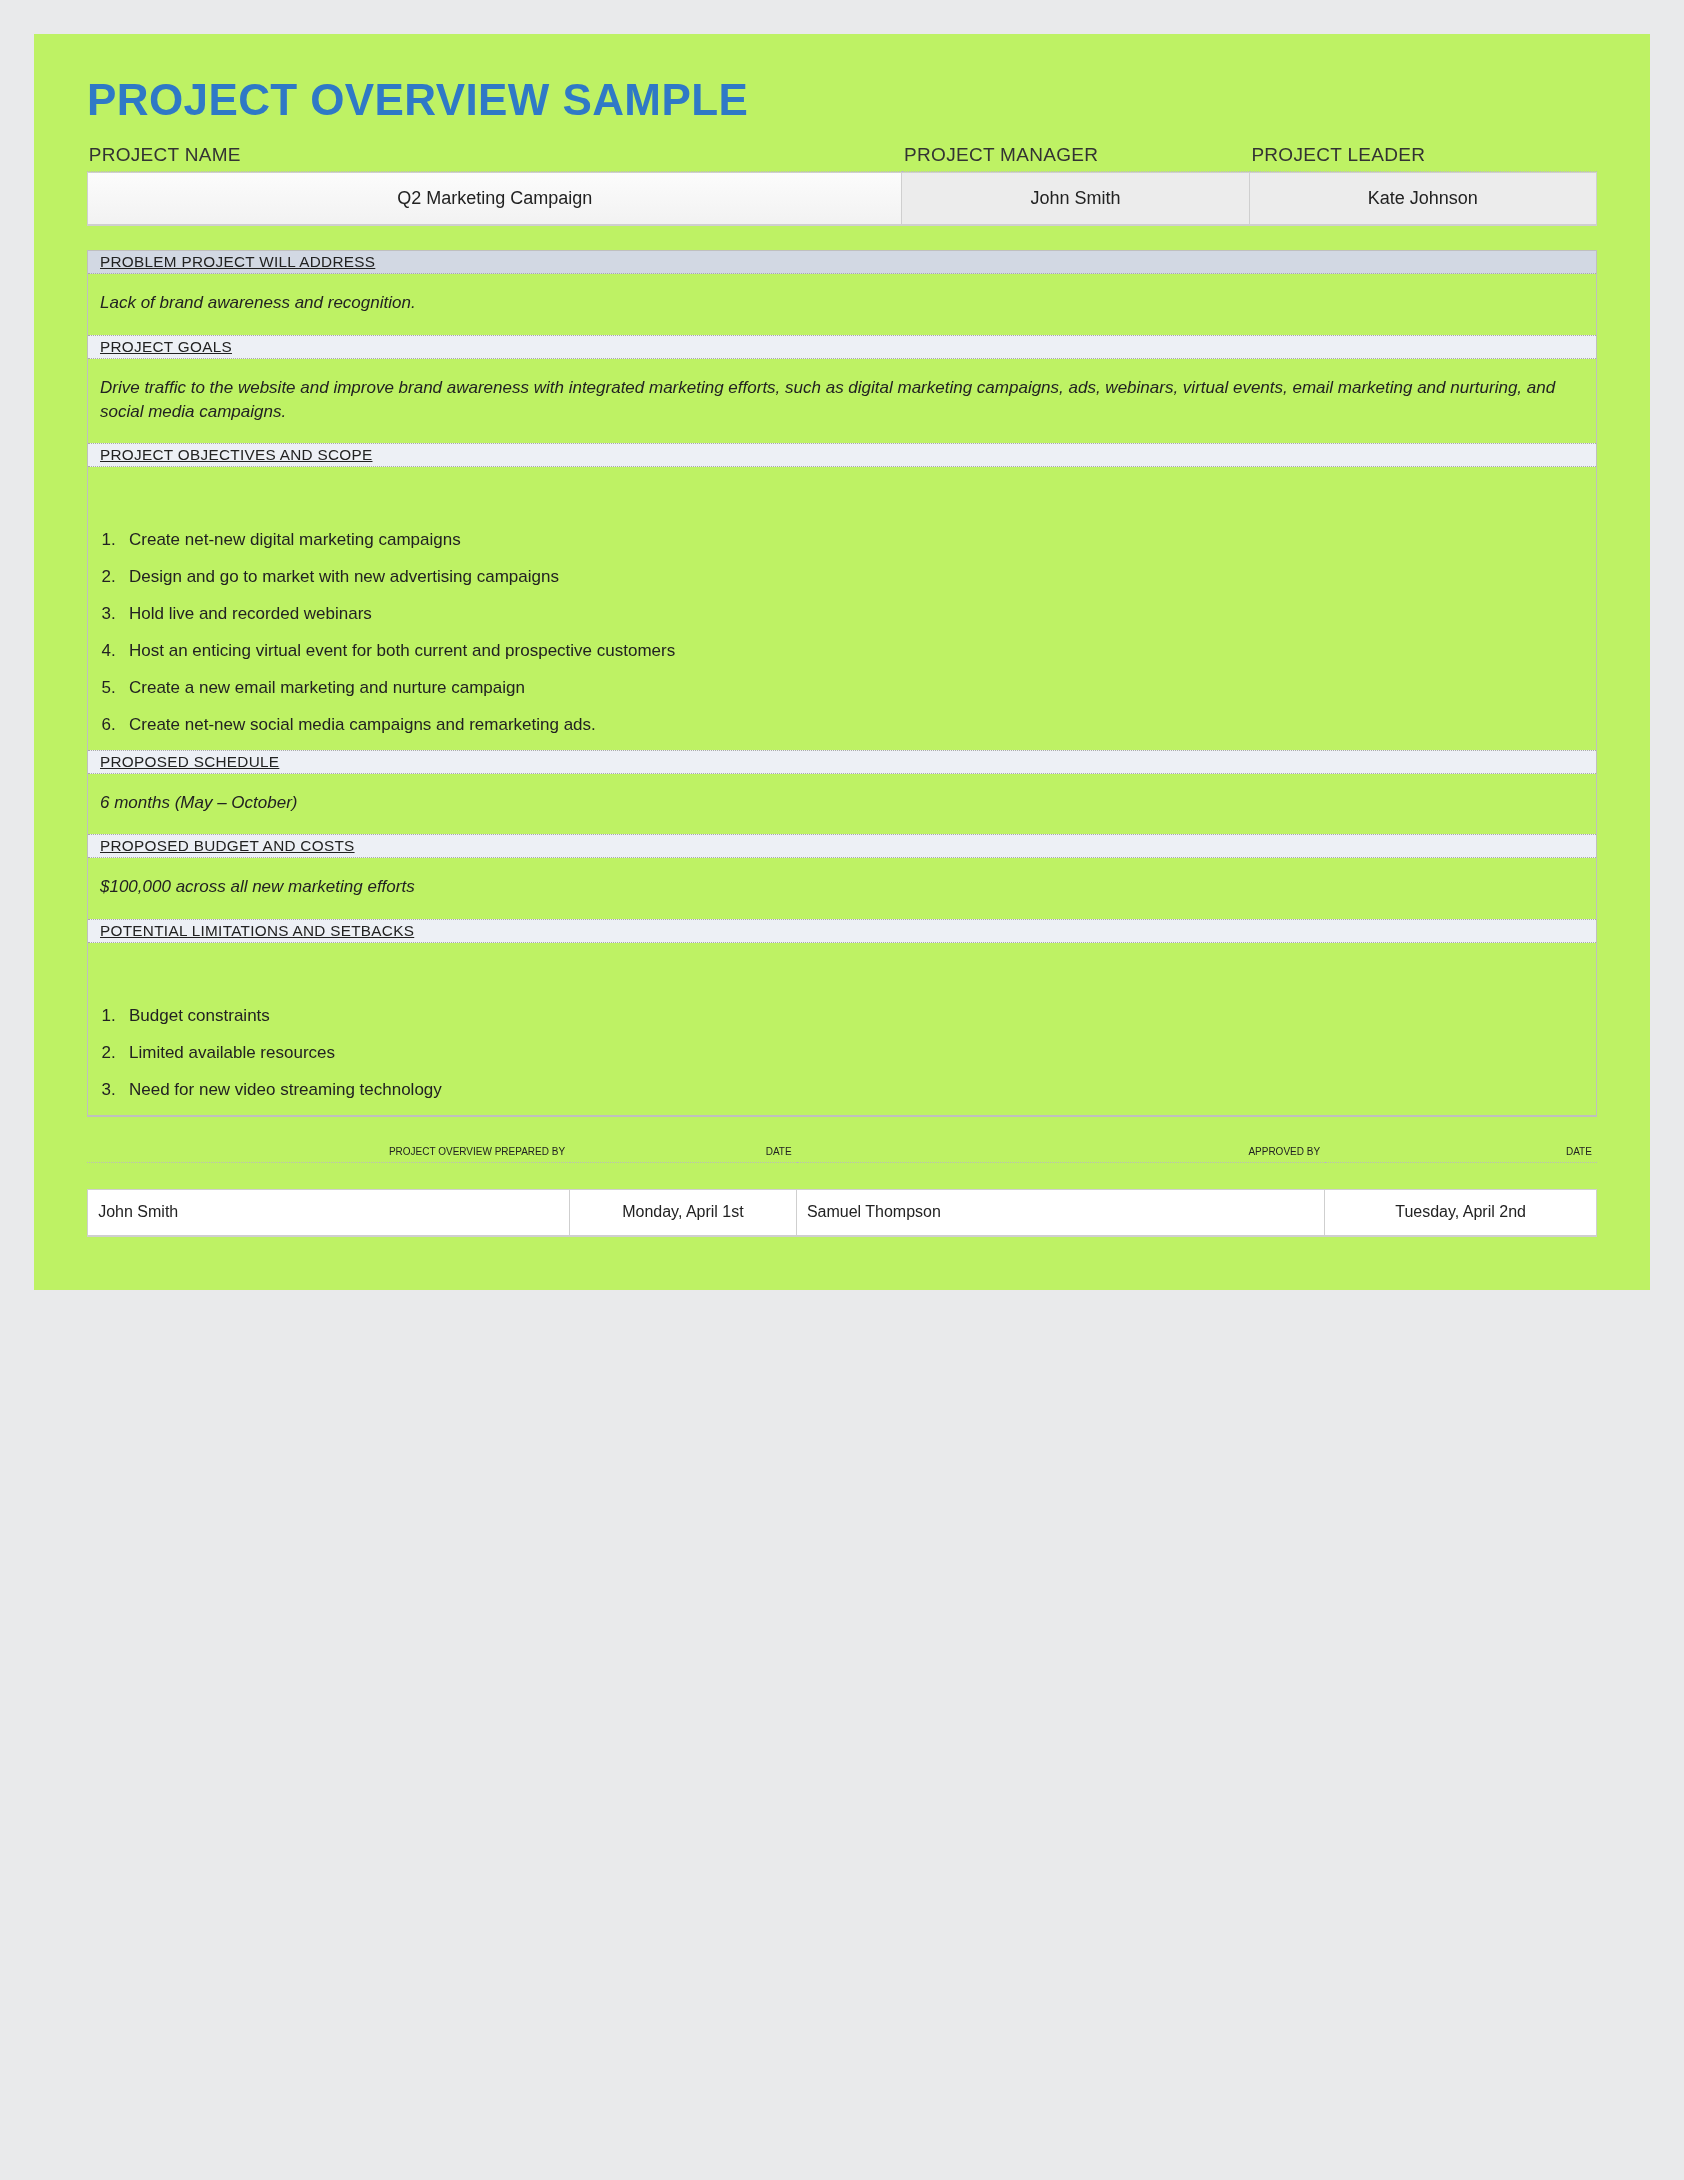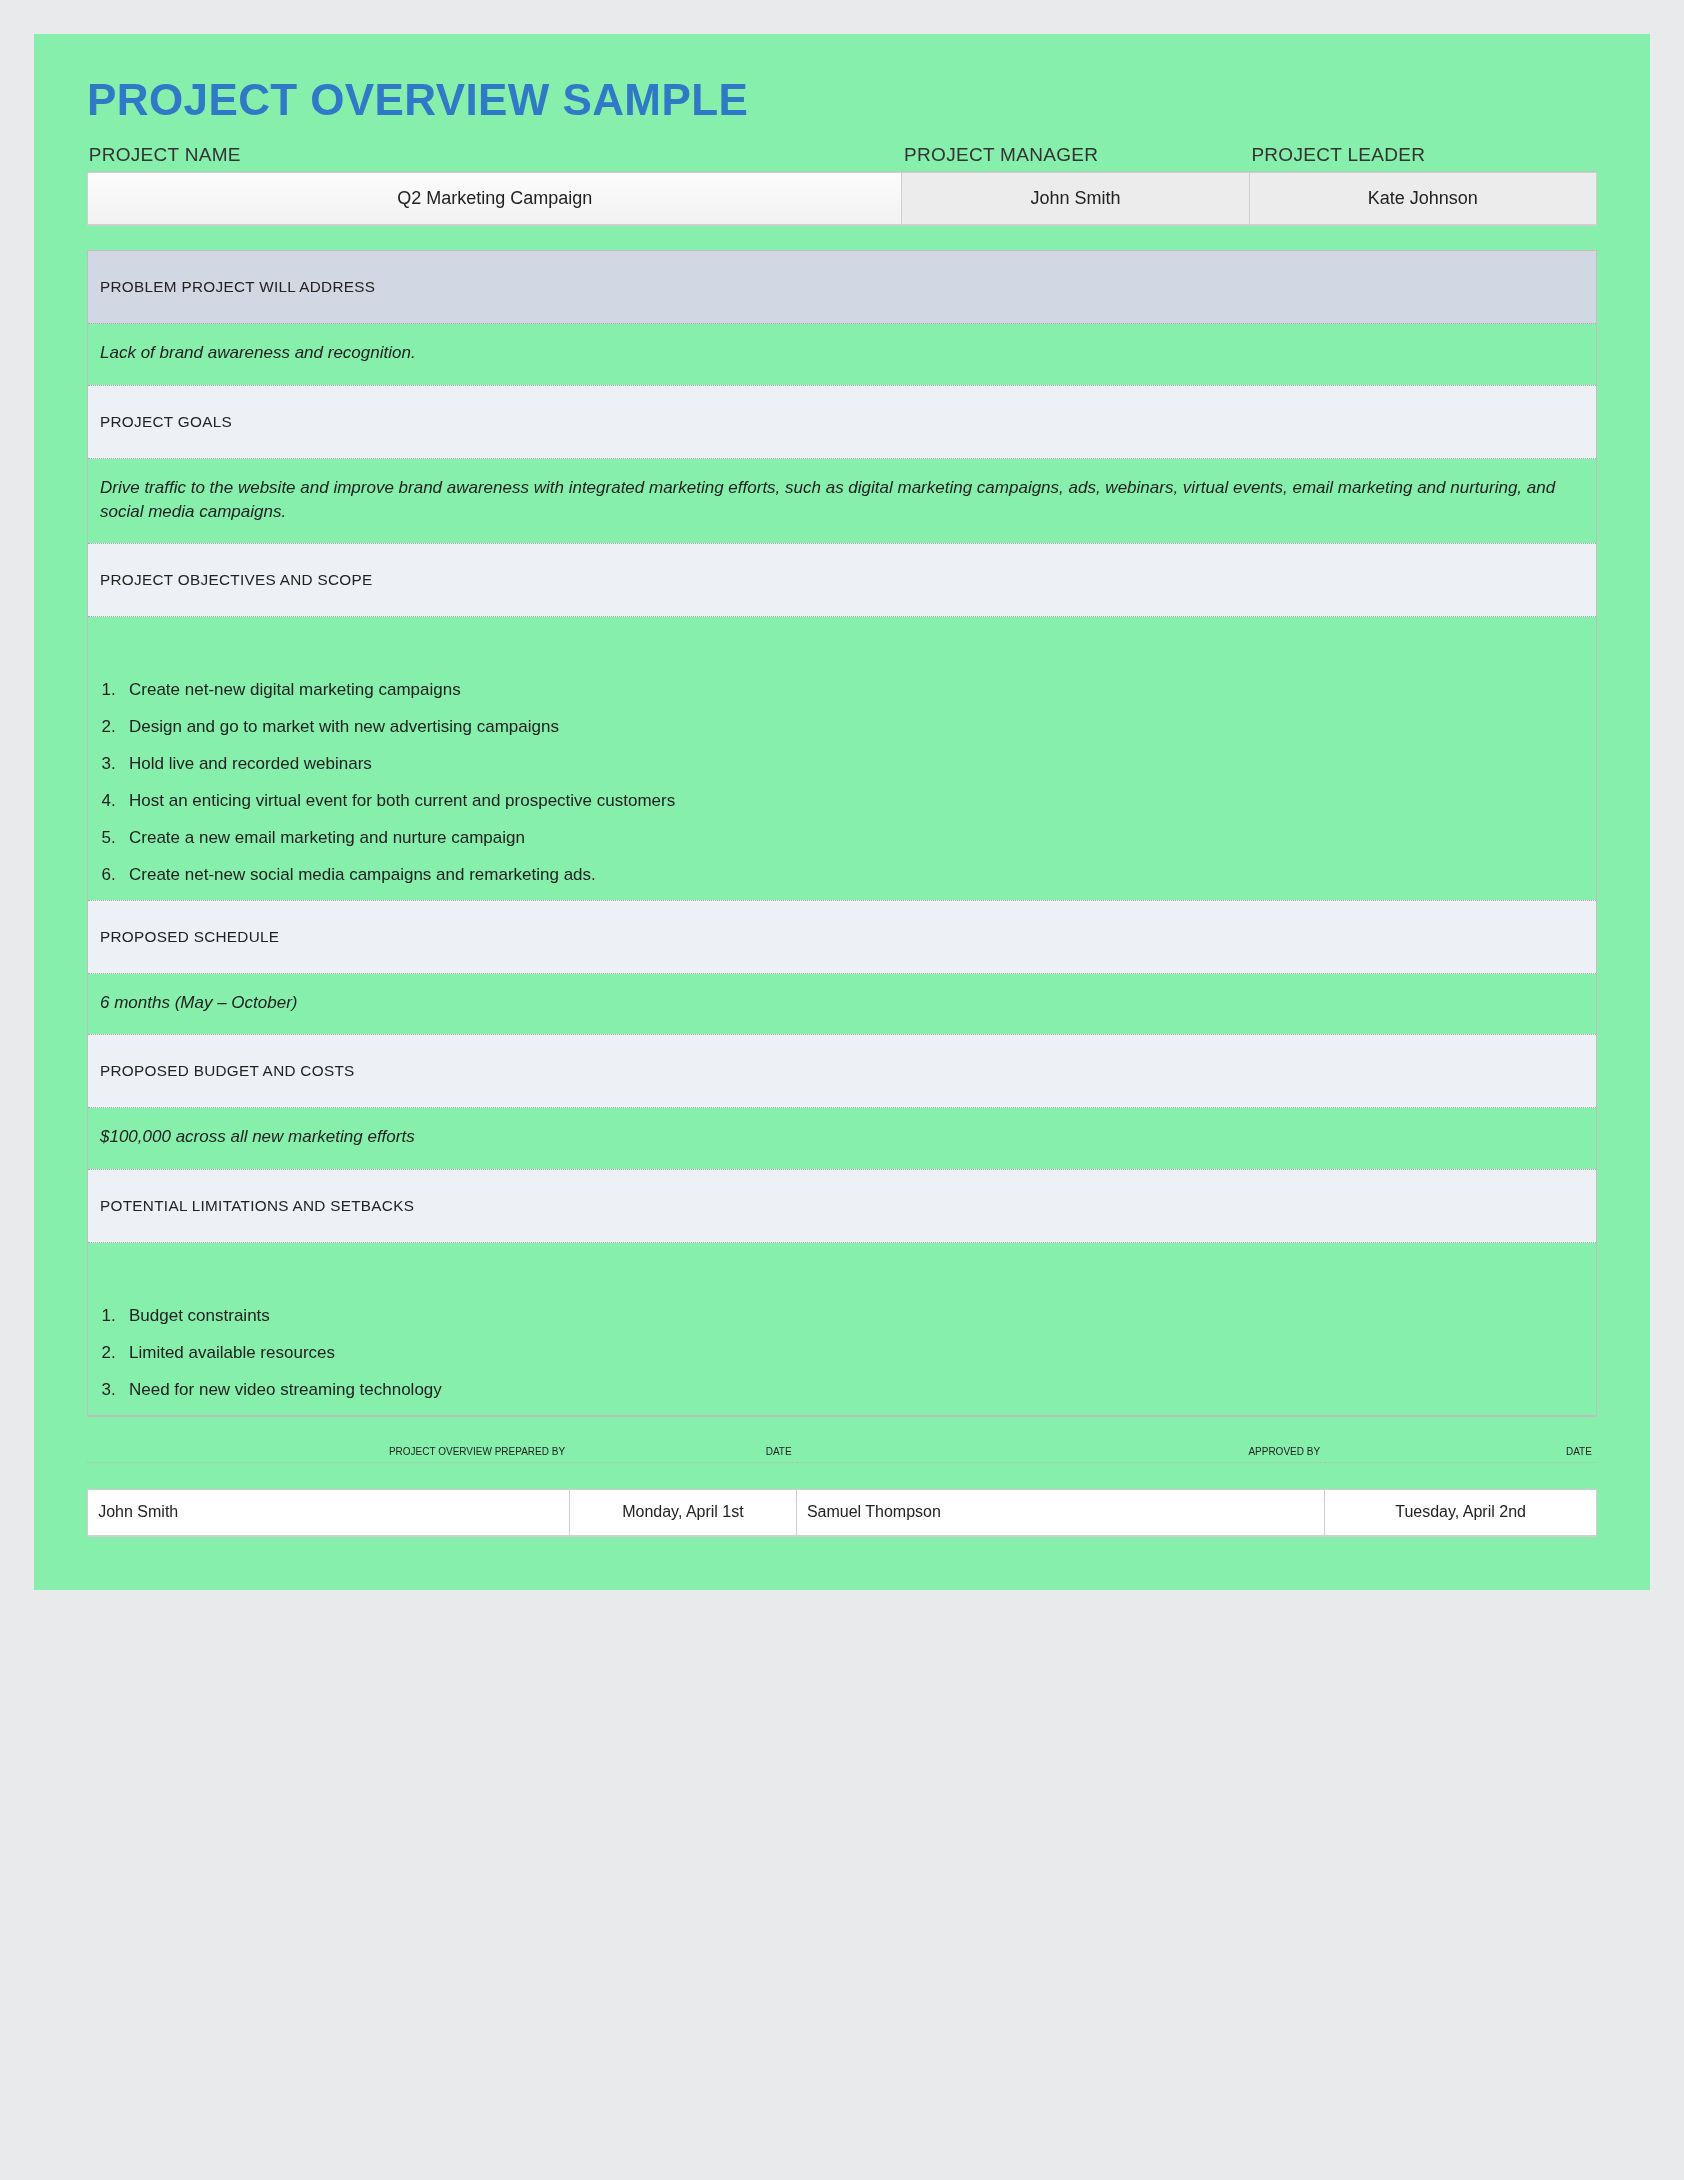--- a/index.html
+++ b/index.html
@@ -4,21 +4,21 @@
 <style>
   * { box-sizing: border-box; margin: 0; padding: 0; }
   body {
     background: #e9eaeb;
     font-family: "Century Gothic", "Avant Garde", "Futura", Arial, sans-serif;
     padding: 34px;
     font-size: 16px;
     color: #222;
   }
   .page {
-    background: #86efac;
+    background: #bef264;
     width: 100%;
     max-width: 1618px;
     margin: 0 auto;
     padding: 41px 53px 53px 53px;
   }
   h1.title {
     color: #2f79c6;
     font-weight: 700;
     font-size: 44px;
     letter-spacing: 0.4px;
@@ -51,24 +51,25 @@
     border-left: none;
   }
   .section-block {
     margin-top: 24px;
     border: 0.9px solid #bfbfbf;
     border-bottom: 2.6px solid #bfbfbf;
     border-right: 1.7px solid #bfbfbf;
   }
   .sec-header {
     background: #d2d8e3;
-    padding: 27px 12px;
+    padding: 2px 12px;
     font-size: 15.3px;
     letter-spacing: 0.3px;
     border-bottom: 0.9px dotted #aaa;
+    text-decoration: underline;
   }
   .sec-header.sub {
     background: #edf0f5;
     border-top: 0.9px dotted #aaa;
   }
   .sec-body {
     padding: 17px 12px 19px 12px;
     font-size: 17px;
     line-height: 1.42;
     font-style: italic;

